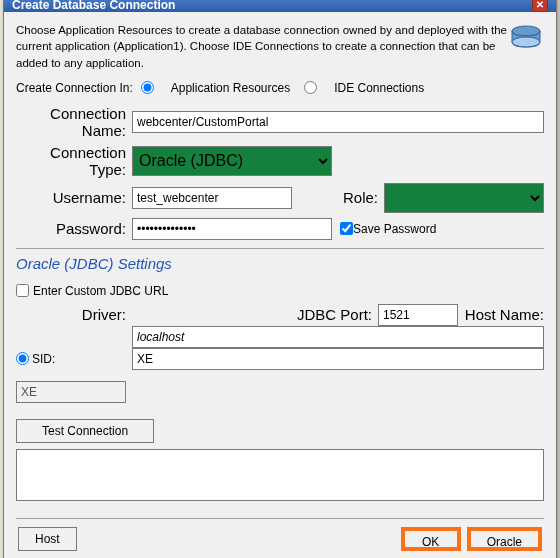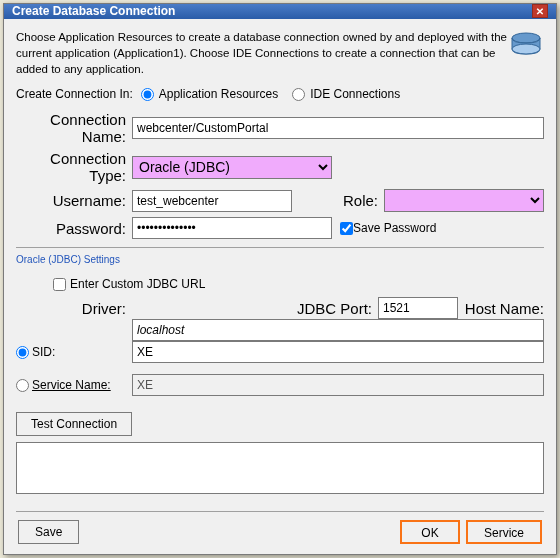--- a/index.html
+++ b/index.html
@@ -74,21 +74,21 @@
       font-size: 12px;
     }
     .radio-group {
       display: flex;
       align-items: center;
       gap: 14px;
     }
     .radio-label {
       display: flex;
       align-items: center;
-      gap: 5px;
+      gap: 17px;
       cursor: pointer;
     }
     .form-grid {
       display: grid;
       grid-template-columns: 110px 1fr 80px 1fr;
       gap: 5px 6px;
       align-items: center;
       margin-bottom: 8px;
     }
     .form-label {
@@ -98,25 +98,25 @@
     }
     .form-input {
       height: 22px;
       border: 1px solid #7a7a7a;
       background: white;
       padding: 2px 4px;
       font-size: 12px;
       width: 100%;
     }
     .form-select {
-      height: 23px;
-      border: 1px solid #7a7a7a;
-      background: #f0abfc;
+      height: 30px;
+      border: 1px solid #7a7a7a;
+      background: #15803d;
       padding: 0 2px;
-      font-size: 14px;
+      font-size: 16px;
       width: 100%;
     }
     .password-row {
       display: flex;
       align-items: center;
       gap: 6px;
     }
     .password-input {
       flex: 1;
     }
@@ -127,32 +127,32 @@
       font-size: 12px;
       white-space: nowrap;
     }
     .section-separator {
       border: none;
       border-top: 1px solid #a0a0a0;
       margin: 6px 0;
     }
     .section-title {
       color: #2255bb;
-      font-size: 10px;
+      font-size: 15px;
       margin-bottom: 6px;
+      font-style: italic;
     }
     .jdbc-section {
       margin-bottom: 8px;
     }
     .custom-jdbc-row {
       display: flex;
       align-items: center;
       gap: 4px;
       margin-bottom: 6px;
-      margin-left: 37px;
     }
     .jdbc-grid {
       display: grid;
       grid-template-columns: 110px 1fr 80px 80px;
       gap: 0 6px;
       align-items: center;
       margin-bottom: 0;
     }
     .sid-section {
       display: grid;
@@ -161,21 +161,21 @@
       align-items: center;
     }
     .radio-with-label {
       display: flex;
       align-items: center;
       gap: 3px;
       font-size: 12px;
     }
     .test-connection-btn {
       margin: 8px 0 6px 0;
-      padding: 4px 14px;
+      padding: 4px 25px;
       background: #f0f0f0;
       border: 1px solid #7a7a7a;
       font-size: 12px;
       cursor: pointer;
       height: 24px;
     }
     .output-box {
       width: 100%;
       height: 52px;
       border: 1px solid #7a7a7a;
@@ -202,21 +202,21 @@
       cursor: pointer;
       height: 24px;
     }
     .right-buttons {
       display: flex;
       gap: 6px;
     }
     .ok-btn, .cancel-btn {
       padding: 4px 16px;
       background: #f0f0f0;
-      border: 2px solid #f97316;
+      border: 4px solid #f97316;
       font-size: 12px;
       cursor: pointer;
       height: 24px;
       min-width: 60px;
     }
     input[type="radio"] { cursor: pointer; }
     input[type="checkbox"] { cursor: pointer; }
     .col-span-3 { grid-column: span 3; }
   </style>
 </head>
@@ -308,39 +308,35 @@
         <input type="text" class="form-input col-span-3" style="grid-column: 2 / span 3; font-style: italic;" value="localhost">
       </div>
 
       <div class="sid-section">
         <label class="radio-with-label">
           <input type="radio" name="sid_service" checked="" style="">
           <span>SID:</span>
         </label>
         <input type="text" class="form-input" value="XE" style="">
 
-        <label class="radio-with-label">
-          <input type="radio" name="sid_service" style="">
-          <span style="text-decoration:underline;">Service Name:</span>
-        </label>
         <input type="text" class="form-input" disabled="" style="background: rgb(240, 240, 240);" value="XE">
       </div>
     </div>
 
     
     <button class="test-connection-btn">Test Connection</button>
 
     
     <textarea class="output-box" readonly="" style=""></textarea>
 
     
     <hr class="divider-line">
 
     
     <div class="bottom-buttons">
-      <button class="help-btn">Save</button>
+      <button class="help-btn">Host</button>
       <div class="right-buttons">
         <button class="ok-btn">OK</button>
-        <button class="cancel-btn">Service</button>
+        <button class="cancel-btn">Oracle</button>
       </div>
     </div>
   </div>
 </div>
 
 </body></html>

